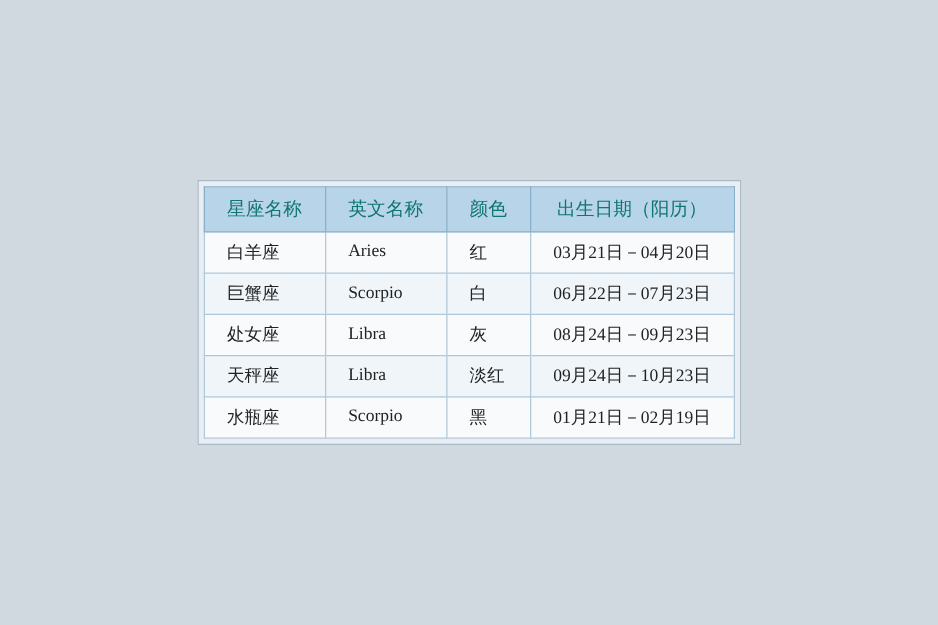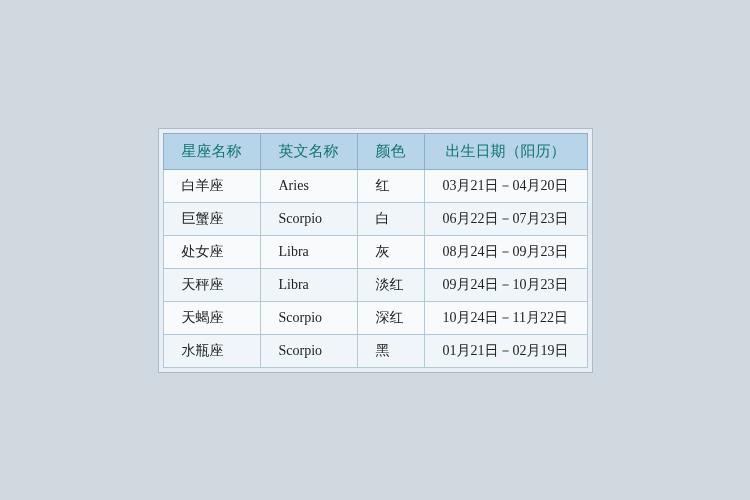--- a/index.html
+++ b/index.html
@@ -79,26 +79,20 @@
           <td>灰</td>
           <td>08月24日－09月23日</td>
         </tr>
         <tr>
           <td>天秤座</td>
           <td>Libra</td>
           <td>淡红</td>
           <td>09月24日－10月23日</td>
         </tr>
         <tr>
-          <td>天蝎座</td>
-          <td>Scorpio</td>
-          <td>深红</td>
-          <td>10月24日－11月22日</td>
-        </tr>
-        <tr>
           <td>水瓶座</td>
           <td>Scorpio</td>
           <td>黑</td>
           <td>01月21日－02月19日</td>
         </tr>
       </tbody>
   </table>
 </div>
 
 </body></html>

